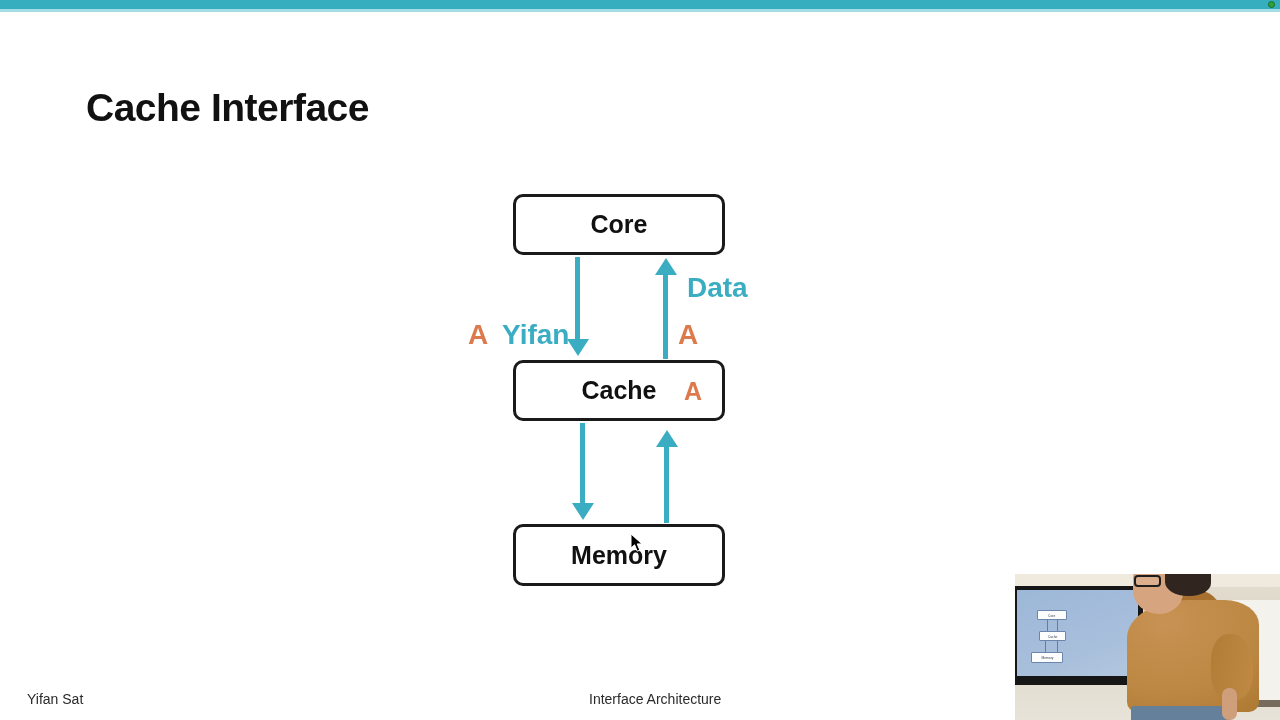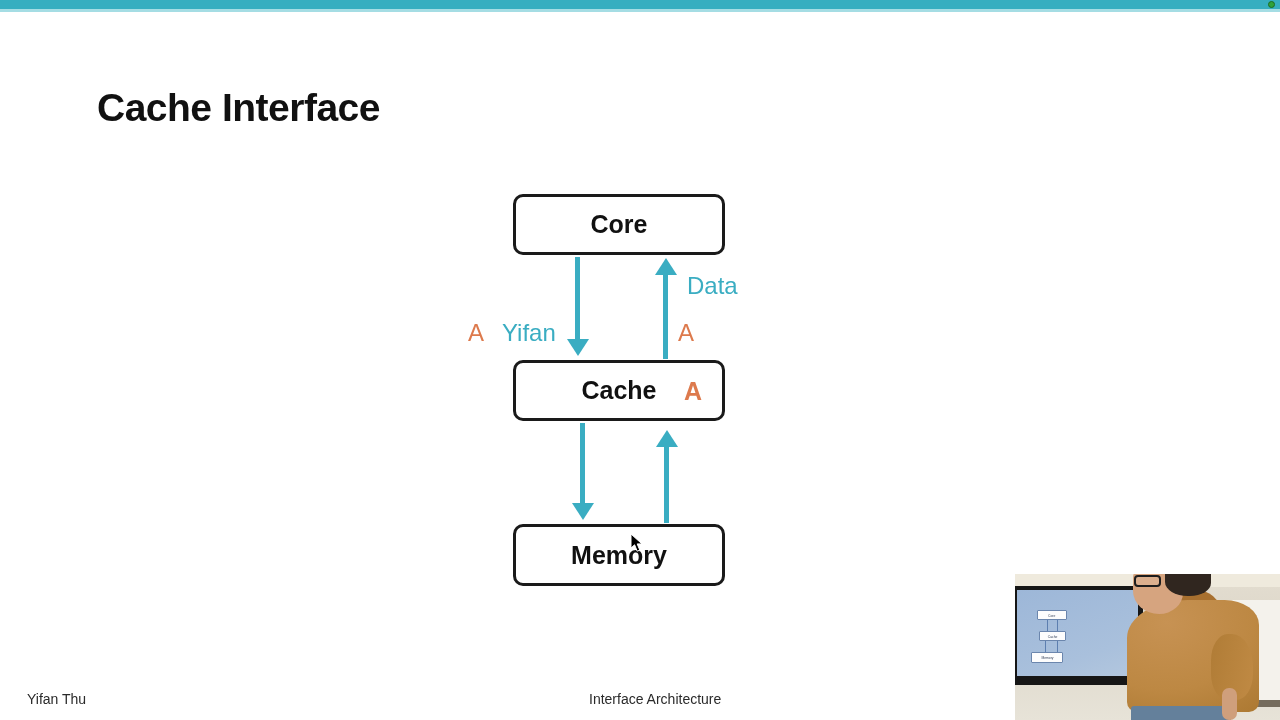--- a/index.html
+++ b/index.html
@@ -16,42 +16,42 @@
     position:relative;width:1280px;height:720px;overflow:hidden;
     background:#ffffff;font-family:"Liberation Sans", sans-serif;
   }
   
   .top-bar{position:absolute;left:0;top:0;width:1280px;height:9px;background:var(--top-bar);}
   .top-bar-edge{position:absolute;left:0;top:9px;width:1280px;height:3px;background:var(--top-bar-edge);}
   .status-dot{position:absolute;left:1268px;top:1px;width:7px;height:7px;border-radius:50%;
     background:var(--status-dot);border:1.5px solid var(--status-dot-ring);box-sizing:border-box;}
   
   .slide-title{position:absolute;left:86px;top:86px;font-size:39px;font-weight:700;color:#111;
-    letter-spacing:-0.5px;margin-left:11px;}
+    letter-spacing:-0.5px;}
   .footer-left{position:absolute;left:27px;top:691px;font-size:14px;color:#2a2a2a;}
   .footer-center{position:absolute;left:589px;top:691px;font-size:14px;color:#2a2a2a;}
   
   .dbox{position:absolute;left:513px;width:212px;height:61px;background:#fff;
     border:3px solid var(--box-border);border-radius:10px;box-sizing:border-box;
     display:flex;align-items:center;justify-content:center;
     font-size:25px;font-weight:700;color:#111;}
   .dbox.core{top:194px;}
   .dbox.cache{top:360px;}
   .dbox.memory{top:524px;height:62px;}
   .cache-tag{position:absolute;right:20px;top:50%;transform:translateY(-50%);
     color:var(--accent-orange);font-weight:700;font-size:25px;}
   .aline{position:absolute;width:5px;background:var(--arrow-teal);}
   .ahead{position:absolute;width:0;height:0;border-left:11px solid transparent;border-right:11px solid transparent;}
   .ahead.down{border-top:17px solid var(--arrow-teal);}
   .ahead.up{border-bottom:17px solid var(--arrow-teal);}
   .l1{left:575px;top:257px;height:84px;}  .h1{left:567px;top:339px;}
   .l2{left:663px;top:275px;height:84px;}  .h2{left:655px;top:258px;}
   .l3{left:580px;top:423px;height:82px;}  .h3{left:572px;top:503px;}
   .l4{left:664px;top:447px;height:76px;}  .h4{left:656px;top:430px;}
-  .alabel{position:absolute;font-size:24px;font-weight:400;}
+  .alabel{position:absolute;font-size:28px;font-weight:700;}
   .teal-label{color:var(--arrow-teal);}
   .orange-label{color:var(--accent-orange);}
   .lbl-data{left:687px;top:272px;}
   .lbl-a-left{left:468px;top:319px;}
   .lbl-read{left:502px;top:319px;}
   .lbl-a-right{left:678px;top:319px;}
   .cursor{position:absolute;left:630px;top:533px;width:14px;height:20px;}
   
   .webcam{position:absolute;left:1015px;top:574px;width:265px;height:146px;overflow:hidden;
     background:linear-gradient(180deg,#e3ddd0 0%,#ddd7c9 40%,#e7e3d8 100%);}
@@ -90,21 +90,21 @@
 </head>
 <body>
 
 <div id="stage">
 
   <div class="top-bar"></div>
   <div class="top-bar-edge"></div>
   <div class="status-dot"></div>
 
   <div class="slide-title">Cache Interface</div>
-  <div class="footer-left">Yifan Thu</div>
+  <div class="footer-left">Yifan Sat</div>
   <div class="footer-center">Interface Architecture</div>
 
   <div class="dbox core">
     <span>Core</span>
   </div>
   <div class="dbox cache">
     <span>Cache</span>
     <span class="cache-tag">A</span>
   </div>
   <div class="dbox memory">

